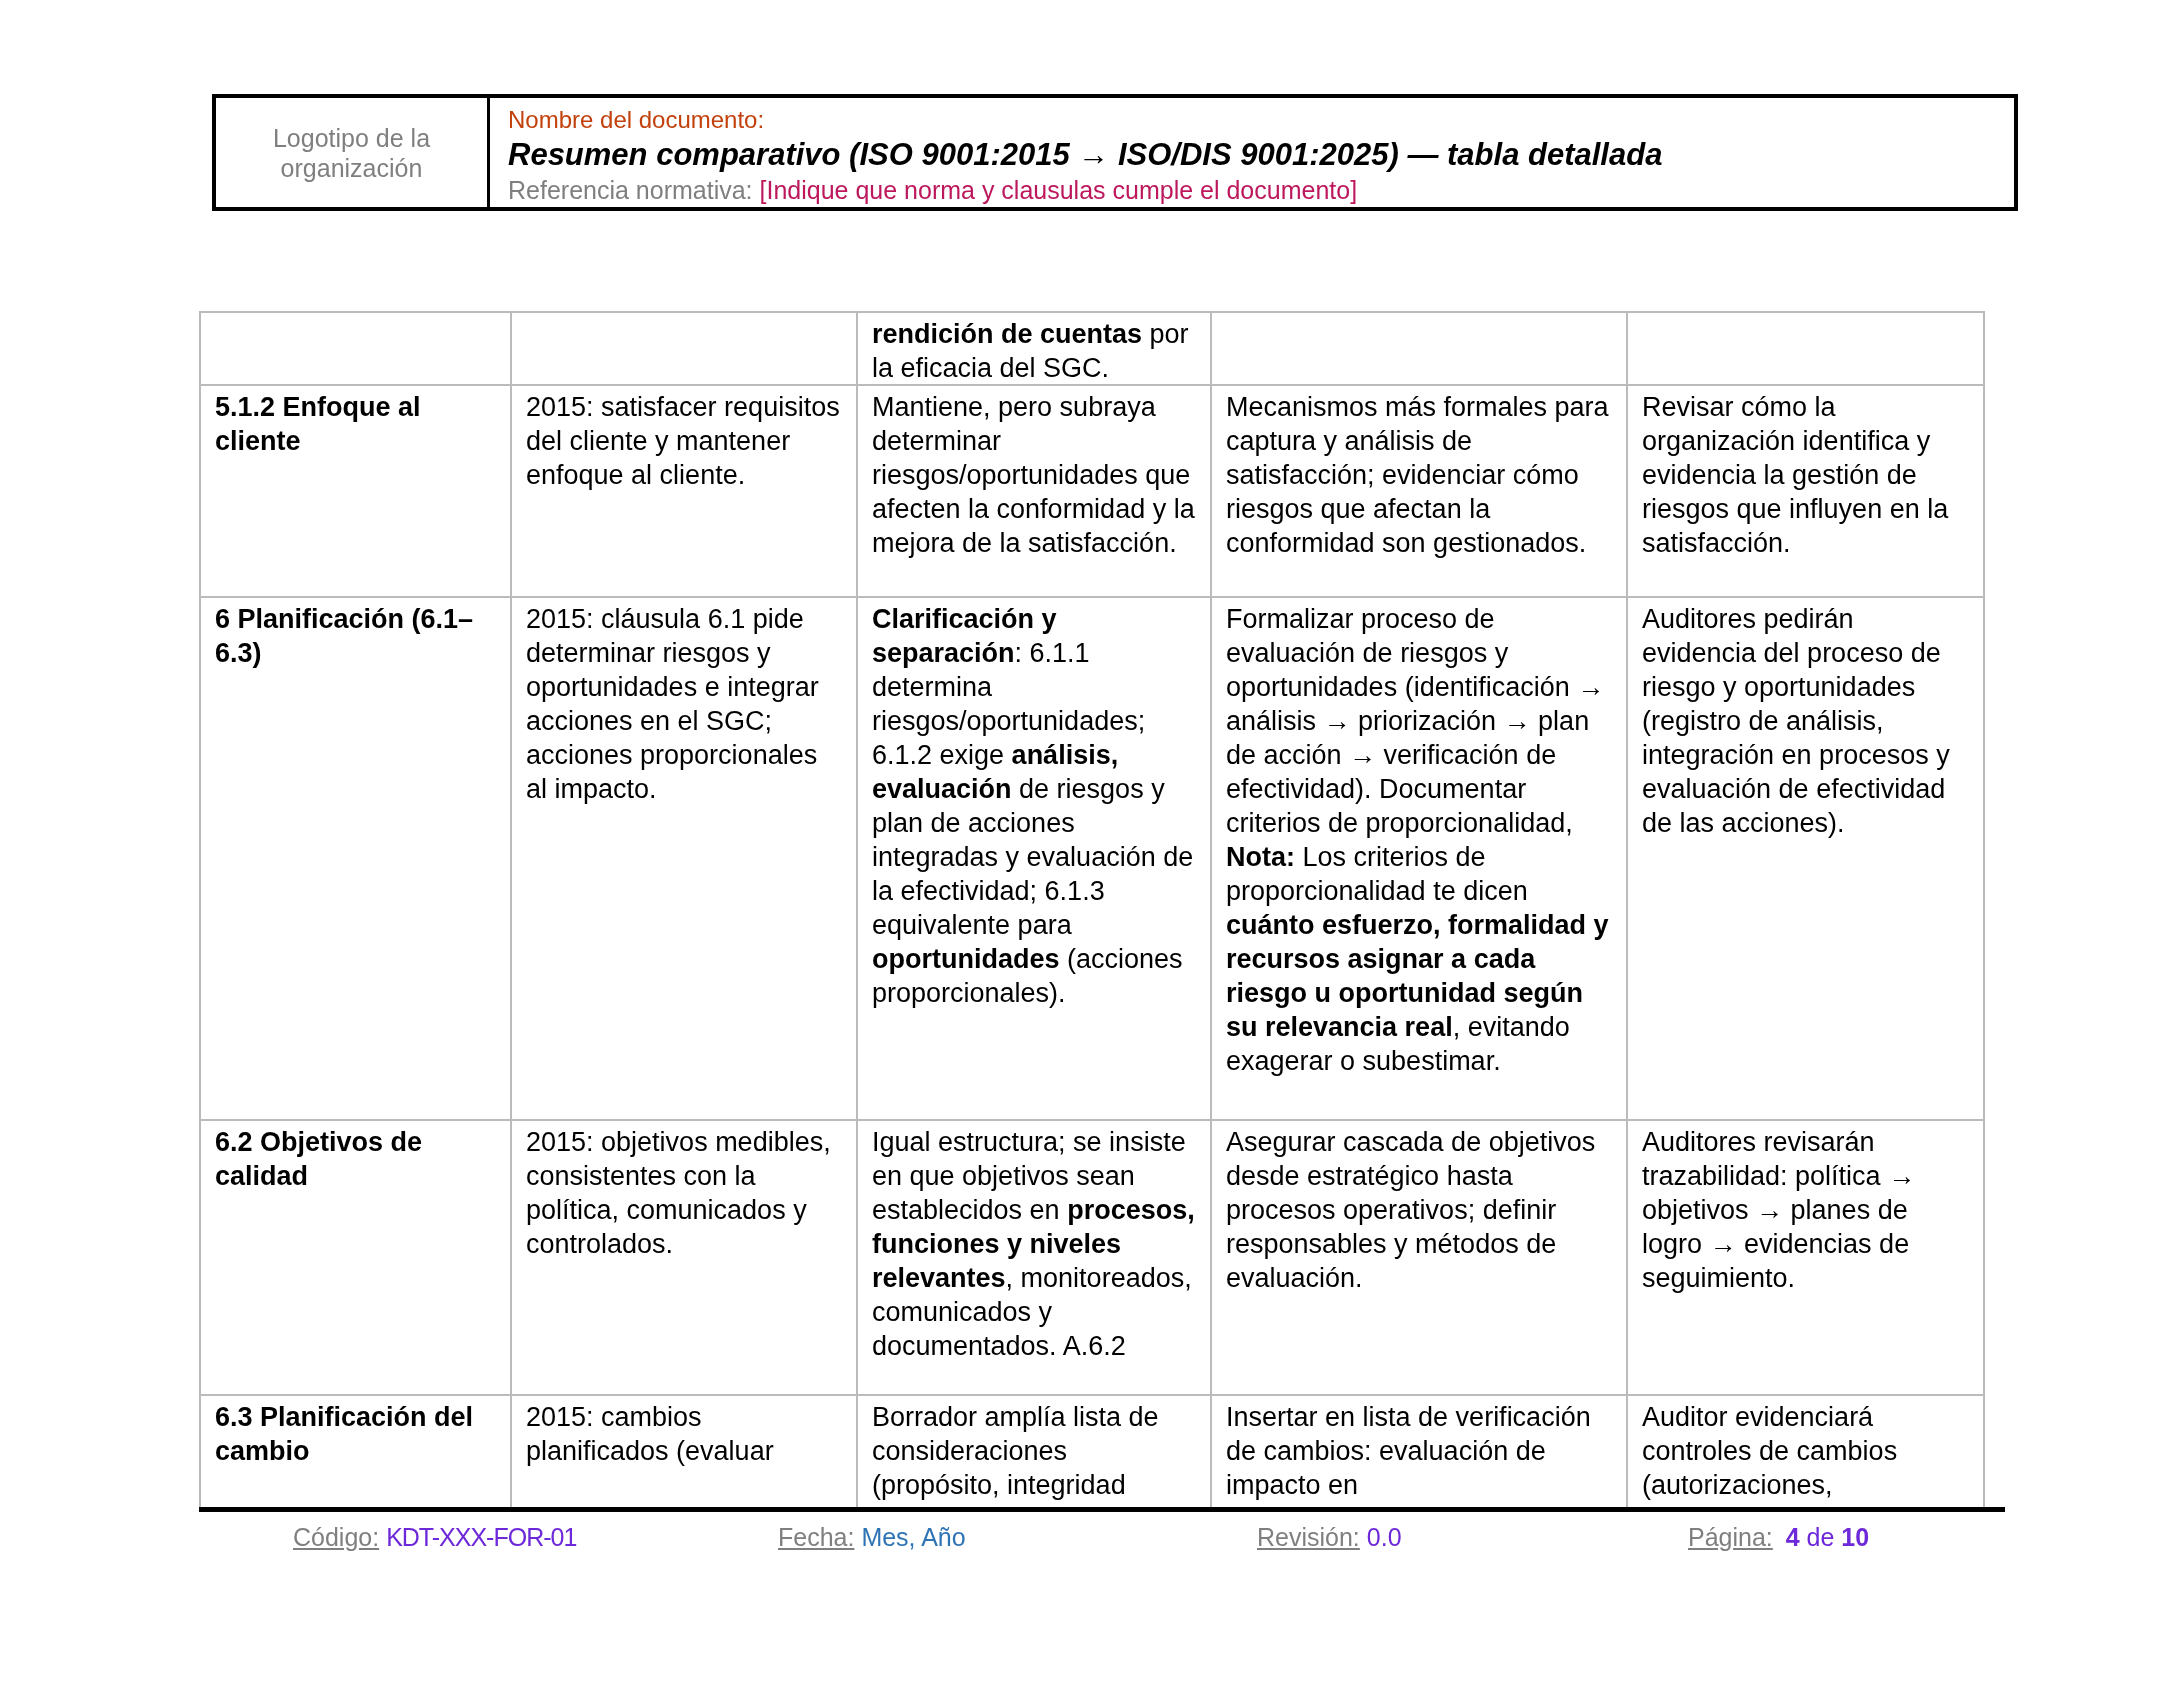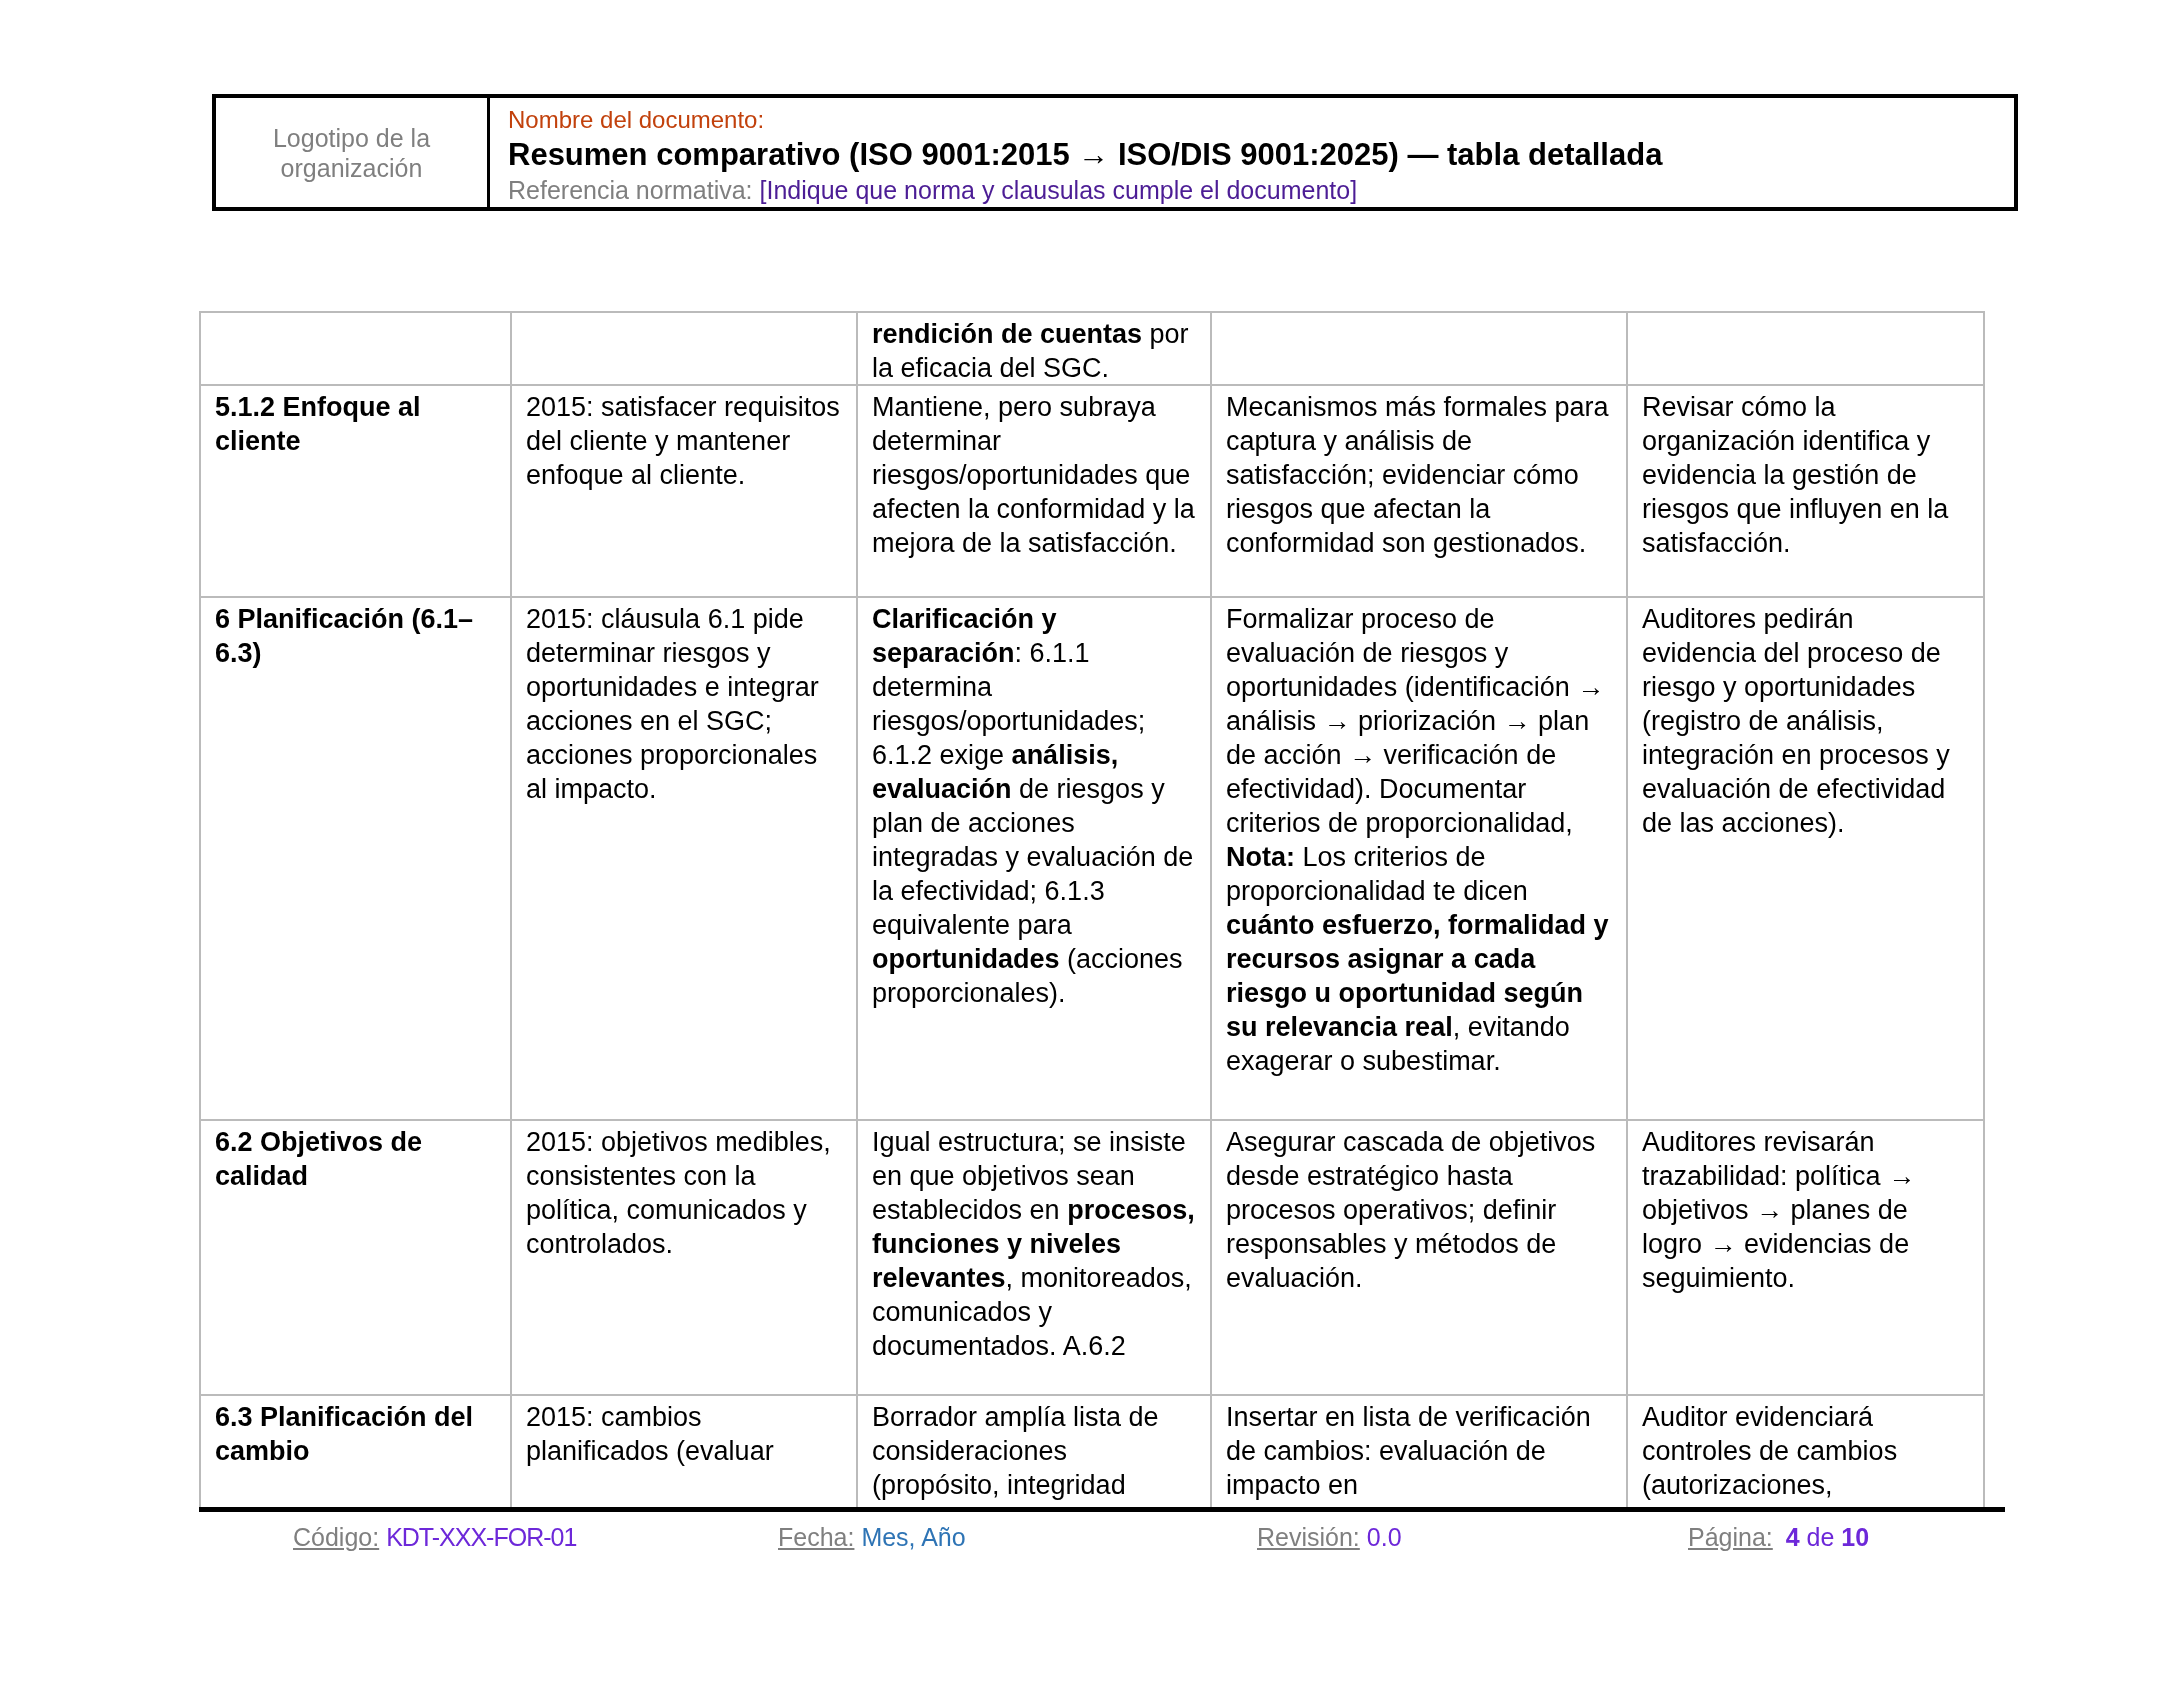--- a/index.html
+++ b/index.html
@@ -18,24 +18,24 @@
     display:flex;background:#fff;
   }
   .hdr-logo{
     box-sizing:border-box;width:274px;flex:0 0 274px;
     border-right:3px solid #000;
     display:flex;align-items:center;justify-content:center;text-align:center;
     color:#7f7f7f;font-size:25px;line-height:30px;padding:0 14px;
   }
   .hdr-main{flex:1;box-sizing:border-box;padding:7px 10px 6px 18px;overflow:hidden;}
   .hdr-doclabel{color:#c2410c;font-size:24px;line-height:30px;}
-  .hdr-title{color:#000;font-weight:bold;font-size:31px;line-height:40px;white-space:nowrap;}
+  .hdr-title{color:#000;font-weight:bold;font-size:31px;line-height:40px;white-space:nowrap;font-style:italic;}
   .hdr-ref{font-size:25px;line-height:31px;}
   .hdr-ref .lbl{color:#7f7f7f;}
-  .hdr-ref .val{color:#4c1d95;text-align:right;}
+  .hdr-ref .val{color:#be185d;text-align:right;}
   
   table.grid{
     position:absolute;left:199px;top:287px;
     border-collapse:collapse;table-layout:fixed;
     width:1784px;
     font-size:27px;line-height:34px;margin-top:24px;
   }
   table.grid td{
     border:2px solid #bbbbbb;
     vertical-align:top;

